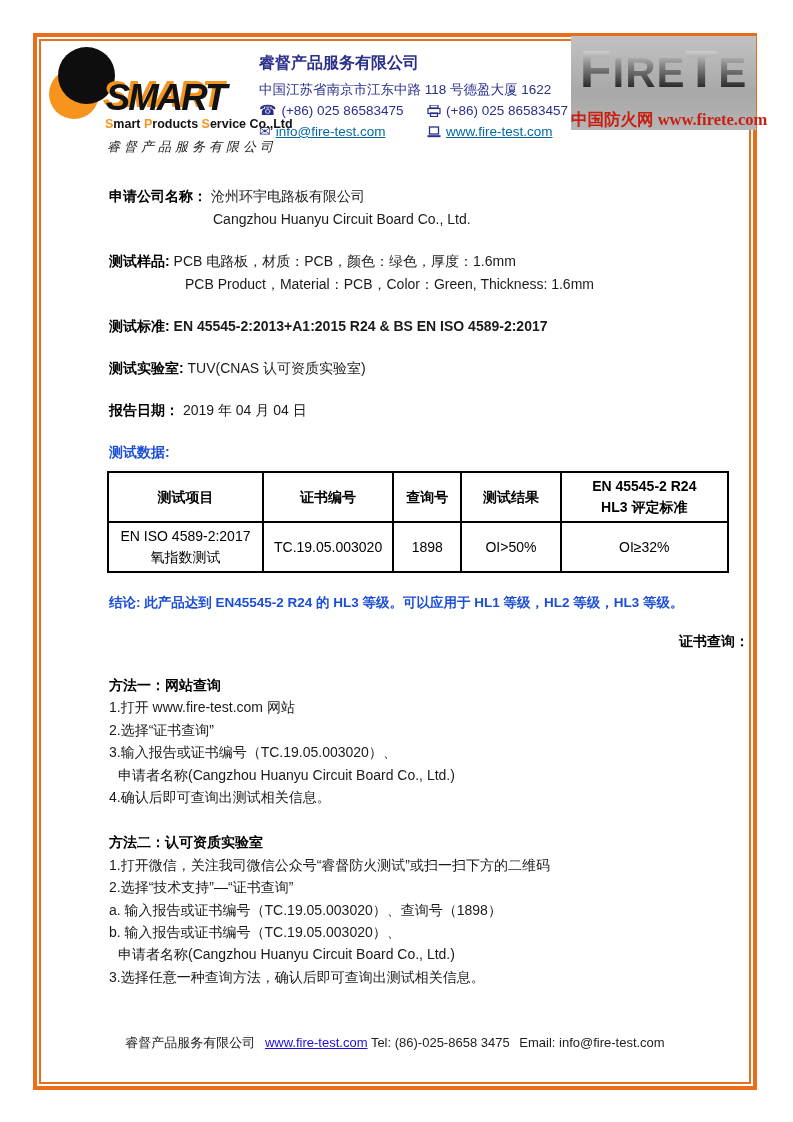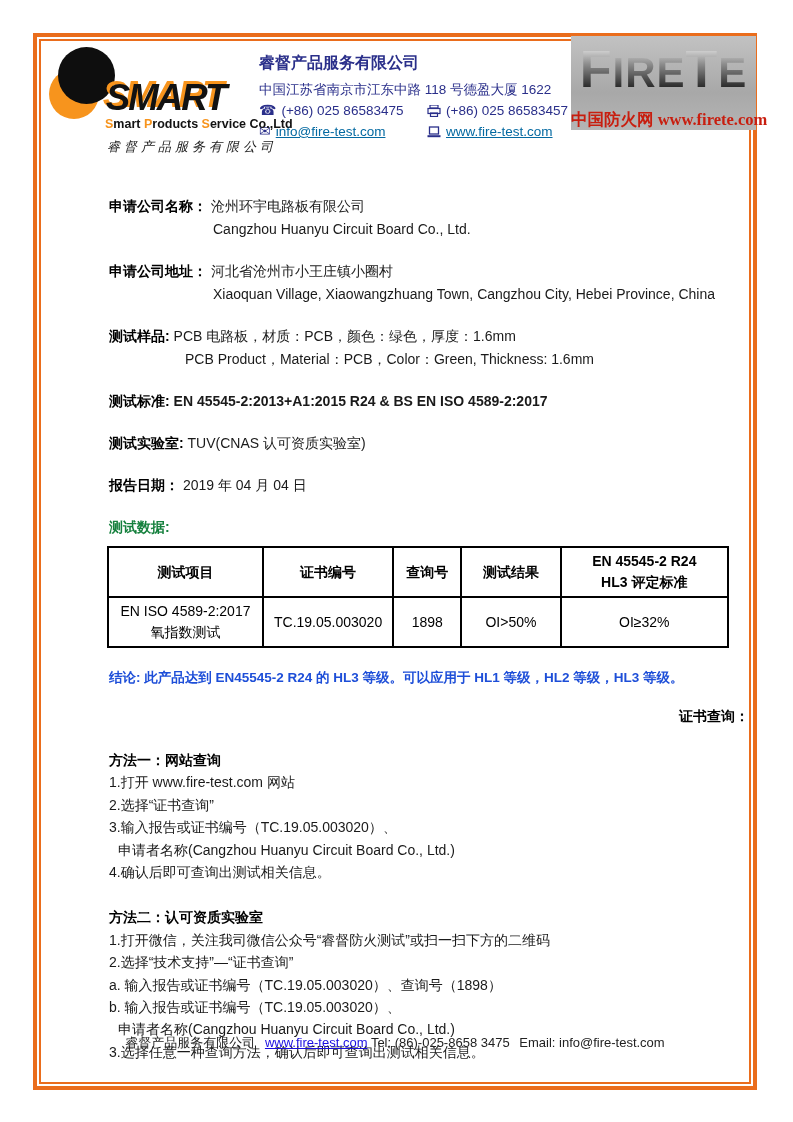--- a/index.html
+++ b/index.html
@@ -51,25 +51,25 @@
   .firete-tag { margin-top:-4px; font-family:"Liberation Serif", serif; font-weight:bold;
                 font-size:16.5px; color:#c81e0f; white-space:nowrap; }
 
   
   .body-block { margin-left:60px; }
   .field { margin-top:16px; font-size:14px; line-height:23px; color:#1a1a1a; }
   .flabel { font-weight:bold; color:#000; }
   .fvalue-bold { font-weight:bold; }
   .fen { padding-left:104px; }
   .fen-sm { padding-left:76px; }
-  .field-first { margin-top:32px; }
+  .field-first { margin-top:22px; }
   .field-gap { margin-top:19px; }
 
   
-  .tbl-label { margin:22px 0 9px 60px; font-size:14px; font-weight:bold; color:#15803d; }
+  .tbl-label { margin:22px 0 9px 60px; font-size:14px; font-weight:bold; color:#1d4ed8; }
   table.data { border-collapse:collapse; margin-left:58px; width:622px; table-layout:fixed;padding-left:9px; }
   table.data th, table.data td { border:2px solid #000; text-align:center; vertical-align:middle;
         font-size:14px; line-height:21px; padding:3px 2px; color:#000; }
   table.data th { font-weight:bold; height:47px; }
   table.data td { height:47px; }
   .c1{width:25%;} .c2{width:21%;} .c3{width:11%;} .c4{width:16%;} .c5{width:27%;}
 
   
   .conclusion { margin:21px 0 0 60px; font-size:13.5px; font-weight:bold; color:#1d4ed8; white-space:nowrap; }
   .query-title { margin:21px 0 0 60px; font-size:14px; font-weight:bold; color:#000;text-align:right; }
@@ -134,24 +134,20 @@
             </div>
           </div>
         </div>
 
         <div class="body-block">
           <div class="field field-first">
             <div><span class="flabel">申请公司名称：</span> <span>沧州环宇电路板有限公司</span></div>
             <div class="fen">Cangzhou Huanyu Circuit Board Co., Ltd.</div>
           </div>
 
-          <div class="field field-gap">
-            <div><span class="flabel">申请公司地址：</span> <span>河北省沧州市小王庄镇小圈村</span></div>
-            <div class="fen">Xiaoquan Village, Xiaowangzhuang Town, Cangzhou City, Hebei Province, China</div>
-          </div>
 
           <div class="field field-gap">
             <div><span class="flabel">测试样品:</span> <span>PCB 电路板，材质：PCB，颜色：绿色，厚度：1.6mm</span></div>
             <div class="fen-sm">PCB Product，Material：PCB，Color：Green, Thickness: 1.6mm</div>
           </div>
 
           <div class="field field-gap">
             <span class="flabel">测试标准:</span> <span class="fvalue-bold">EN 45545-2:2013+A1:2015 R24 &amp; BS EN ISO 4589-2:2017</span>
           </div>
 

